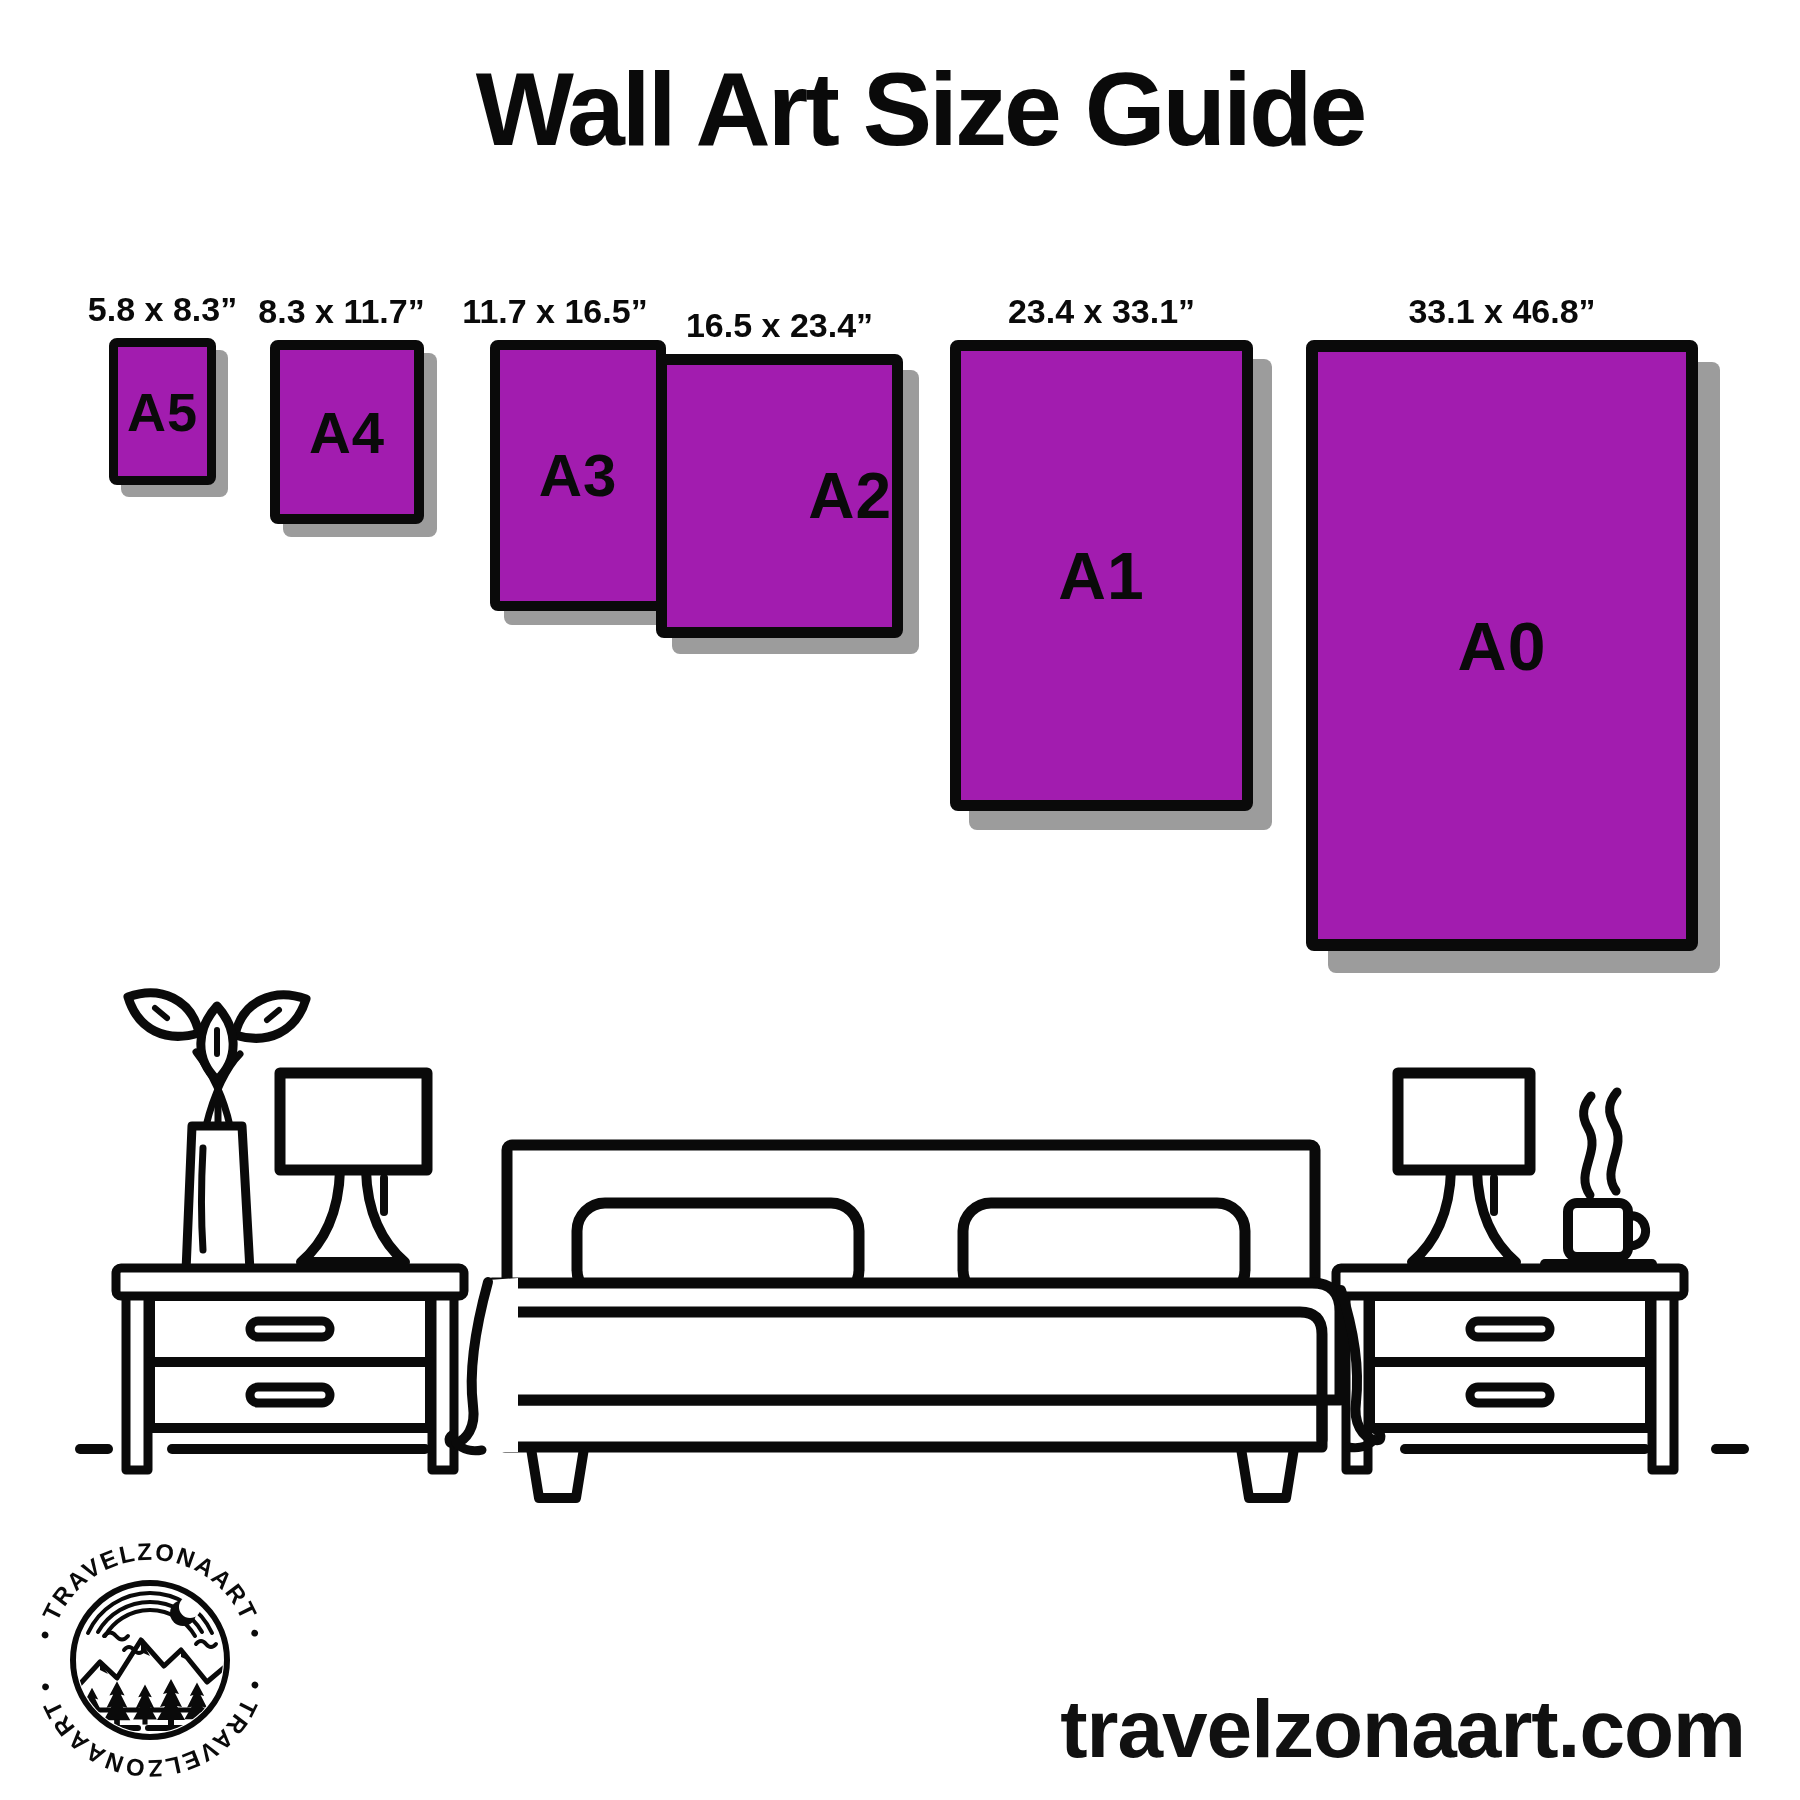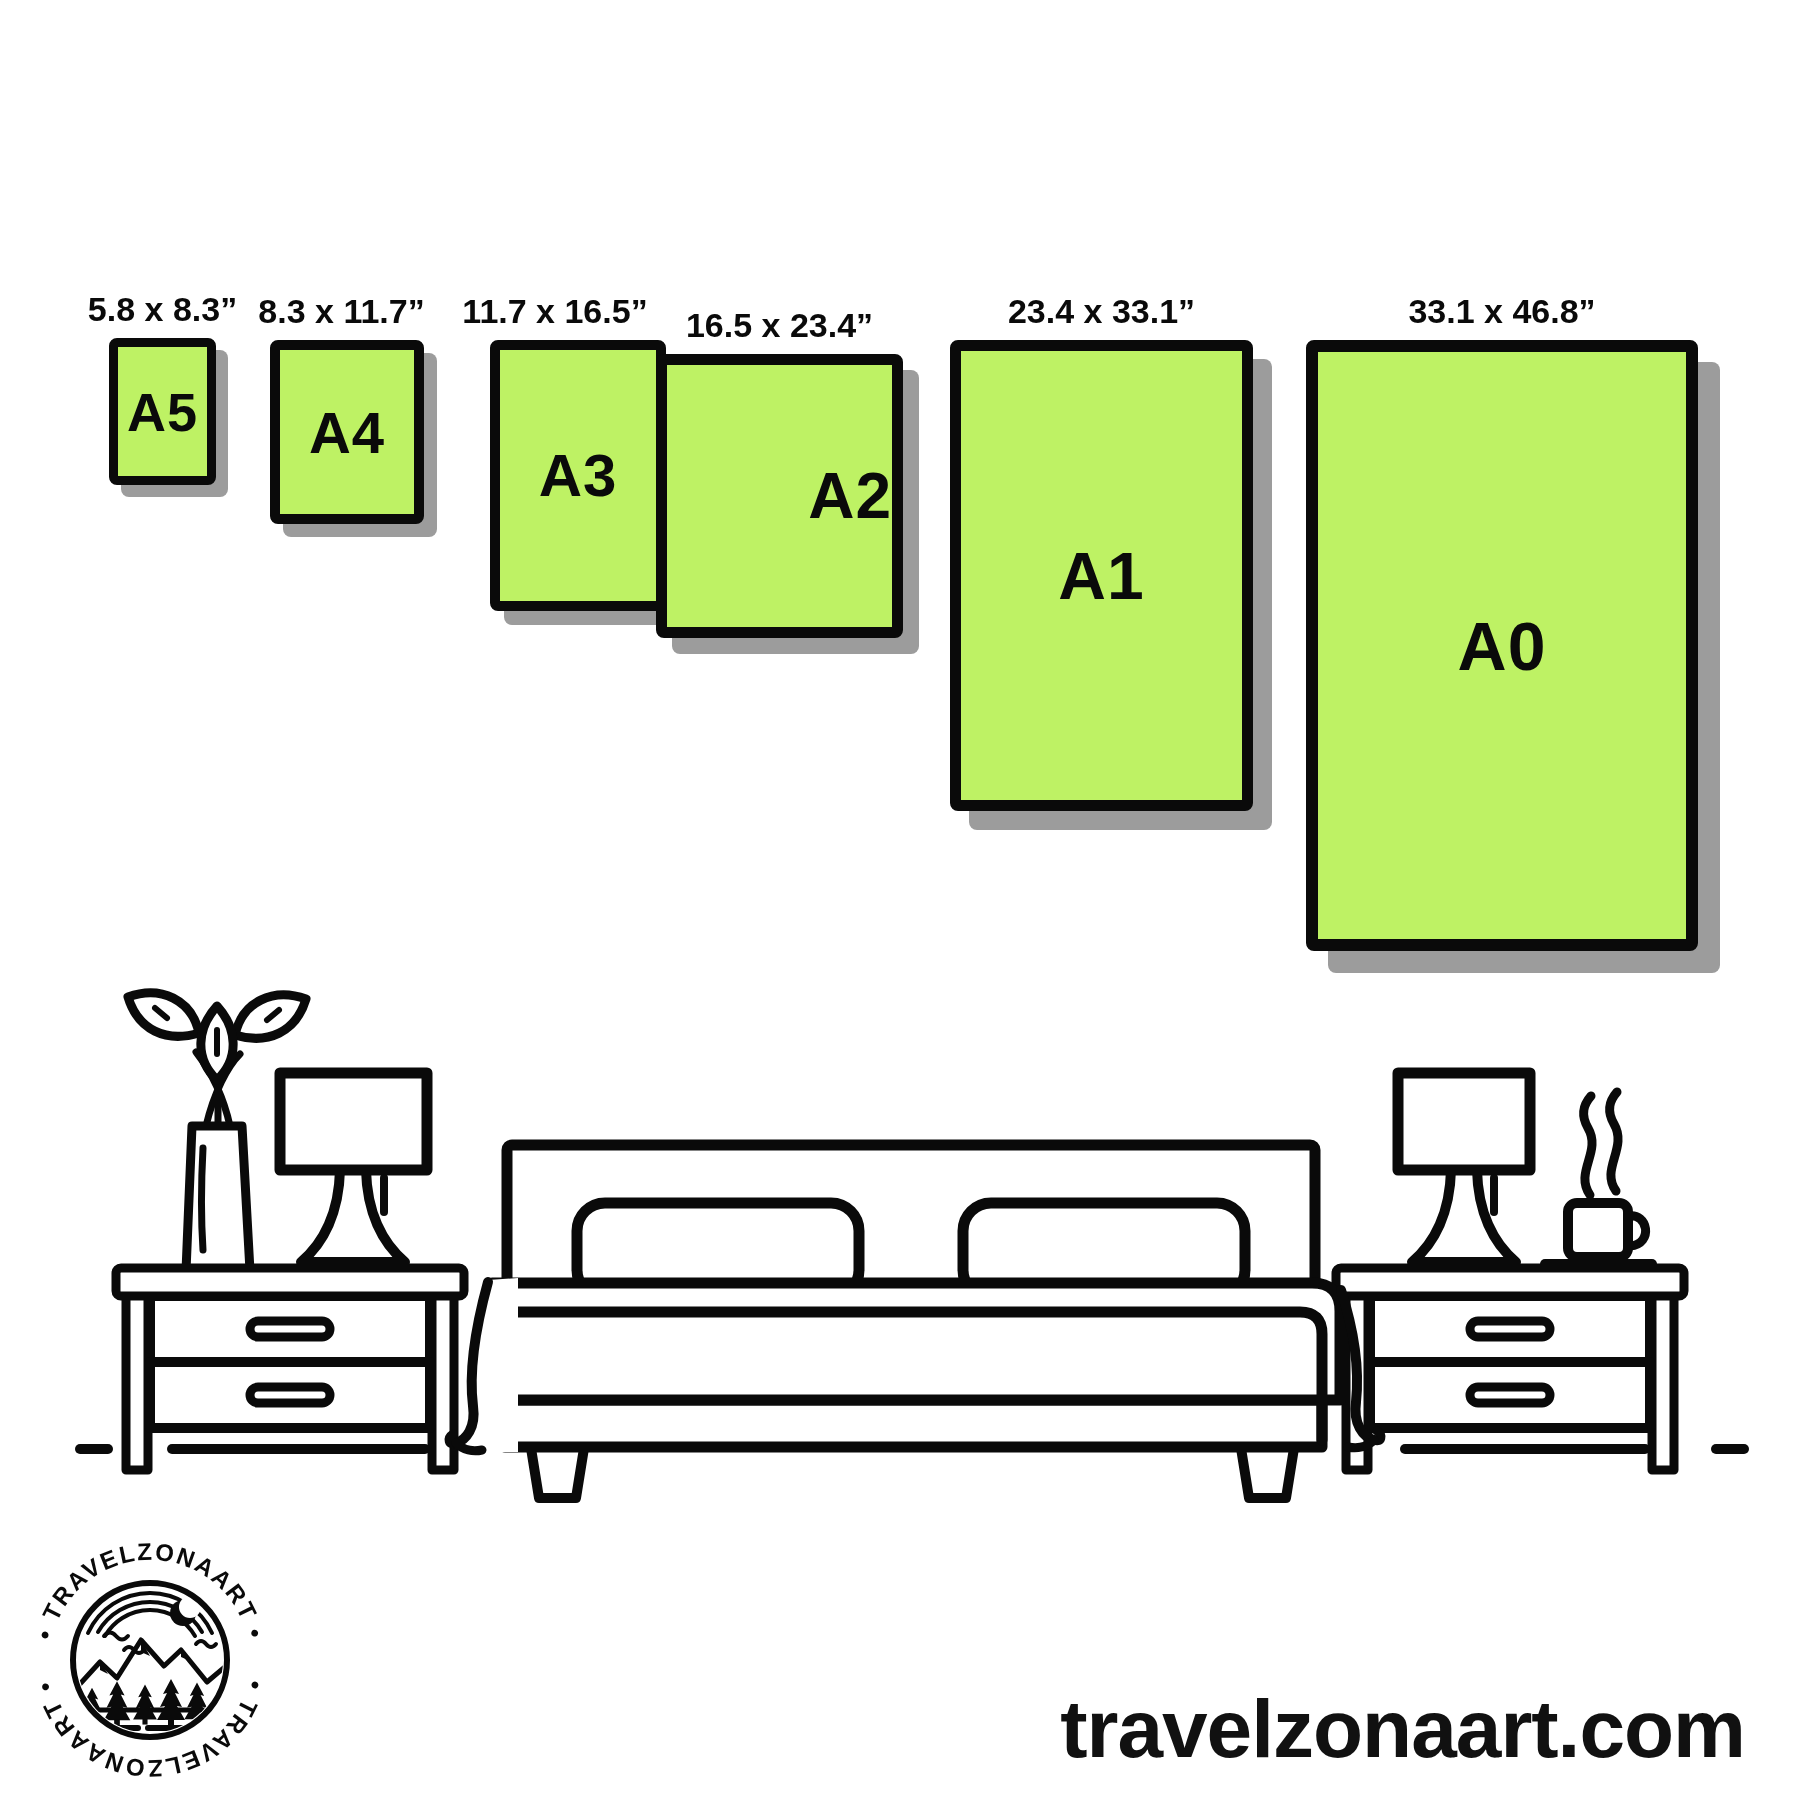--- a/index.html
+++ b/index.html
@@ -12,21 +12,21 @@
     position:absolute;top:50px;left:920px;transform:translateX(-50%);
     font-size:104px;font-weight:800;letter-spacing:-3px;white-space:nowrap;
   }
   
   .frame{position:absolute;}
   .frame .dim-label{
     position:absolute;top:-48px;left:50%;transform:translateX(-50%);
     font-size:34px;font-weight:bold;white-space:nowrap;letter-spacing:0px;
   }
   .frame .paper{
-    box-sizing:border-box;width:100%;height:100%;background:#bef264;
+    box-sizing:border-box;width:100%;height:100%;background:#a21caf;
     border:10px solid #0a0a0a;border-radius:8px;
     display:flex;align-items:center;justify-content:center;
   }
   .frame .size-name{font-weight:bold;letter-spacing:1px;}
   .f-a5{left:109px;top:338px;width:107px;height:147px;}
   .f-a5 .paper{border-width:9px;box-shadow:12px 12px 0 #9c9c9c;}
   .f-a5 .size-name{font-size:54px;}
   .f-a4{left:259px;top:340px;width:154px;height:184px;padding-left:11px;}
   .f-a4 .paper{border-width:10px;box-shadow:13px 13px 0 #9c9c9c;text-align:center;}
   .f-a4 .size-name{font-size:58px;}
@@ -49,20 +49,21 @@
   #website-url{
     position:absolute;right:55px;top:1682px;
     font-size:82px;font-weight:bold;letter-spacing:-1px;color:#111;white-space:nowrap;
   }
 </style>
 </head>
 <body>
 
 <div id="canvas">
 
+  <div id="page-title">Wall Art Size Guide</div>
 
   <div class="frame f-a5">
     <div class="dim-label">5.8 x 8.3”</div>
     <div class="paper">
       <span class="size-name">A5</span>
     </div>
   </div>
   <div class="frame f-a4">
     <div class="dim-label">8.3 x 11.7”</div>
     <div class="paper">

